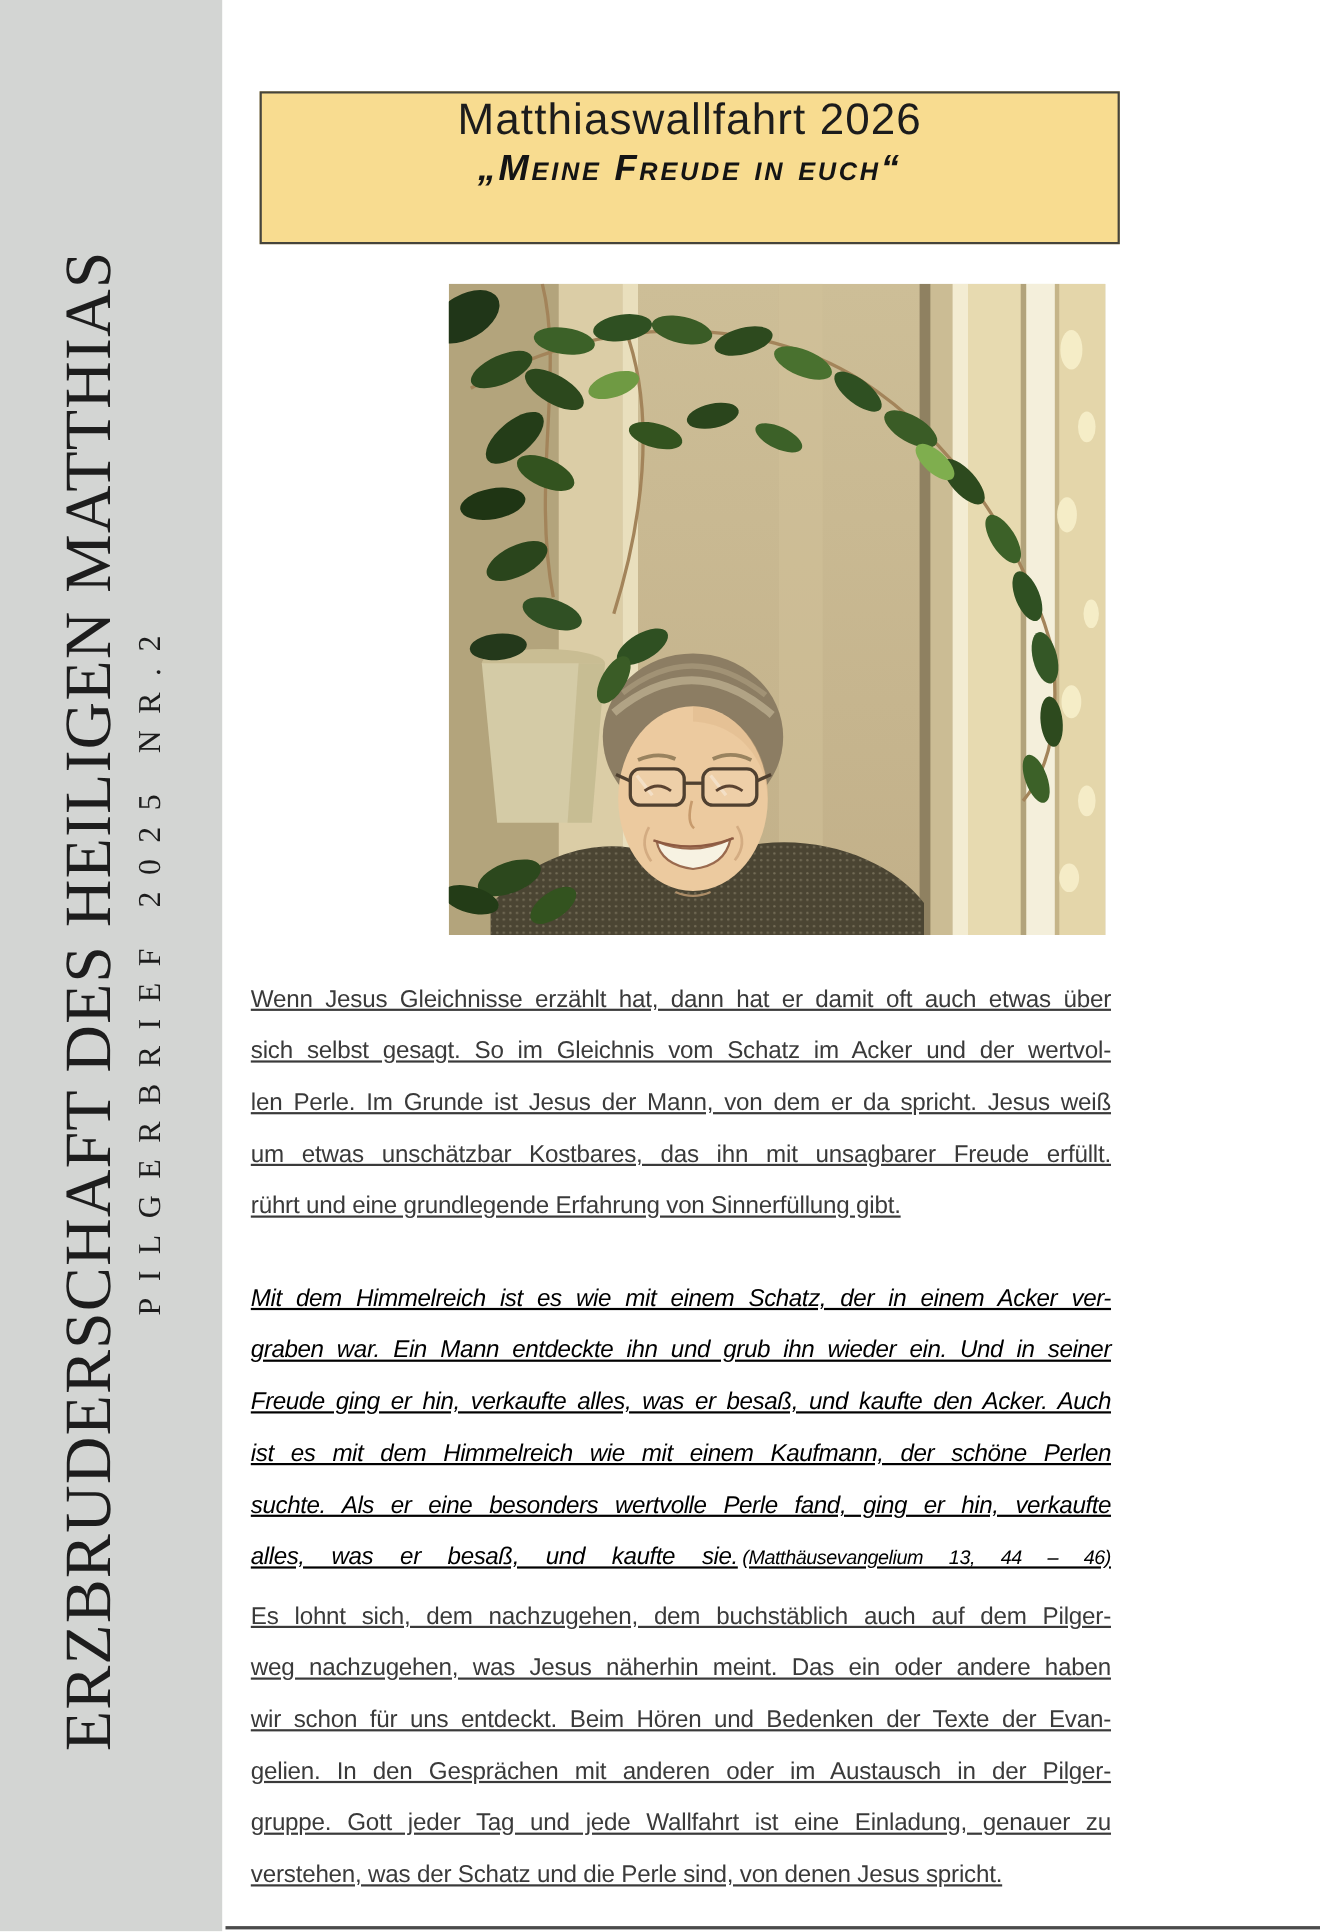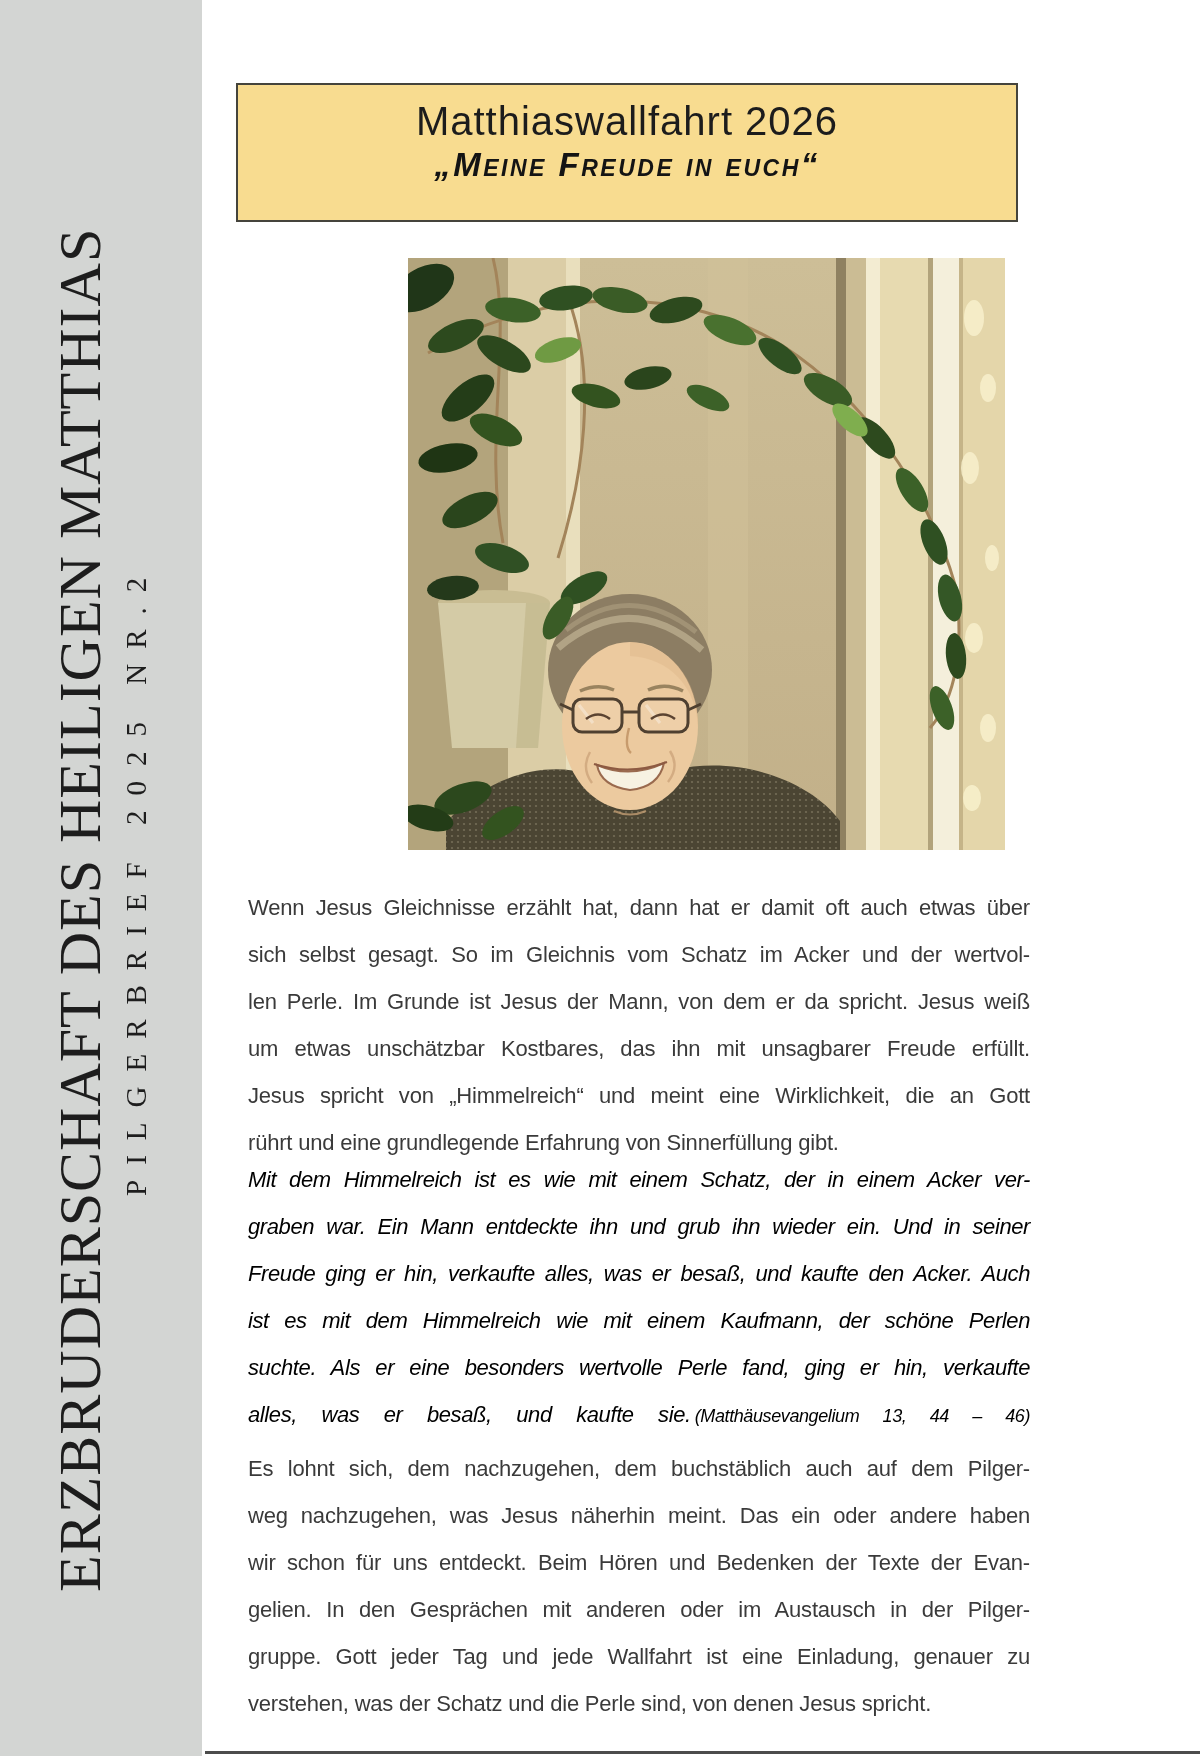--- a/index.html
+++ b/index.html
@@ -25,38 +25,39 @@
     white-space:nowrap;
     font-family:"Liberation Serif", serif;
     font-size:29px; letter-spacing:15px; color:#1d1d1d;
   }
   
   .banner {
     position:absolute; left:236px; top:83px; width:778px; height:135px;
     background:#f8dc90; border:2px solid #45443c; text-align:center;
   }
   .banner-title {
-    margin-top:13px; font-size:40px; line-height:1.15;
+    margin-top:1px; font-size:40px; line-height:1.15;
     color:#1c1c1c; letter-spacing:1px;
   }
   .banner-subtitle {
     margin-top:2px; font-size:33px; font-weight:bold; font-style:italic;
     font-variant:small-caps; letter-spacing:2.5px; color:#141414;
   }
   
   .photo {
     position:absolute; left:408px; top:258px; width:597px; height:592px;
     margin:0; padding:0;
   }
   .photo svg { display:block; }
   
   .para {
-    position:absolute; left:248px; width:782px;
+    position:absolute; left:228px; width:782px;
     font-size:22px; line-height:47px; color:#3a3a3a;
     letter-spacing:-0.2px;
+    text-decoration:underline;
   }
   .para1 { top:884px; }
   .quote { top:1156px; color:#000000; font-style:italic; letter-spacing:-0.4px; }
   .para2 { top:1445px; }
   .tline { text-align:justify; text-align-last:justify; height:47px; }
   .tline--last { text-align-last:left; }
   .citation { font-size:18px; margin-left:4px; }
   
   .bottom-rule {
     position:absolute; left:205px; right:0; top:1751px; height:3px;
@@ -182,21 +183,20 @@
         <ellipse cx="95" cy="565" rx="24" ry="12" fill="#33531f" transform="rotate(-35 95 565)"></ellipse>
       </g>
     </svg>
   </figure>
 
   <section class="para para1">
       <div class="tline">Wenn Jesus Gleichnisse erzählt hat, dann hat er damit oft auch etwas über</div>
       <div class="tline">sich selbst gesagt. So im Gleichnis vom Schatz im Acker und der wertvol-</div>
       <div class="tline">len Perle. Im Grunde ist Jesus der Mann, von dem er da spricht. Jesus weiß</div>
       <div class="tline">um etwas unschätzbar Kostbares, das ihn mit unsagbarer Freude erfüllt.</div>
-      <div class="tline">Jesus spricht von „Himmelreich“ und meint eine Wirklichkeit, die an Gott</div>
       <div class="tline tline--last">rührt und eine grundlegende Erfahrung von Sinnerfüllung gibt.</div>
     </section>
 
   <section class="para quote">
     <div>
         <div class="tline">Mit dem Himmelreich ist es wie mit einem Schatz, der in einem Acker ver-</div>
         <div class="tline">graben war. Ein Mann entdeckte ihn und grub ihn wieder ein. Und in seiner</div>
         <div class="tline">Freude ging er hin, verkaufte alles, was er besaß, und kaufte den Acker. Auch</div>
         <div class="tline">ist es mit dem Himmelreich wie mit einem Kaufmann, der schöne Perlen</div>
         <div class="tline">suchte. Als er eine besonders wertvolle Perle fand, ging er hin, verkaufte</div>

